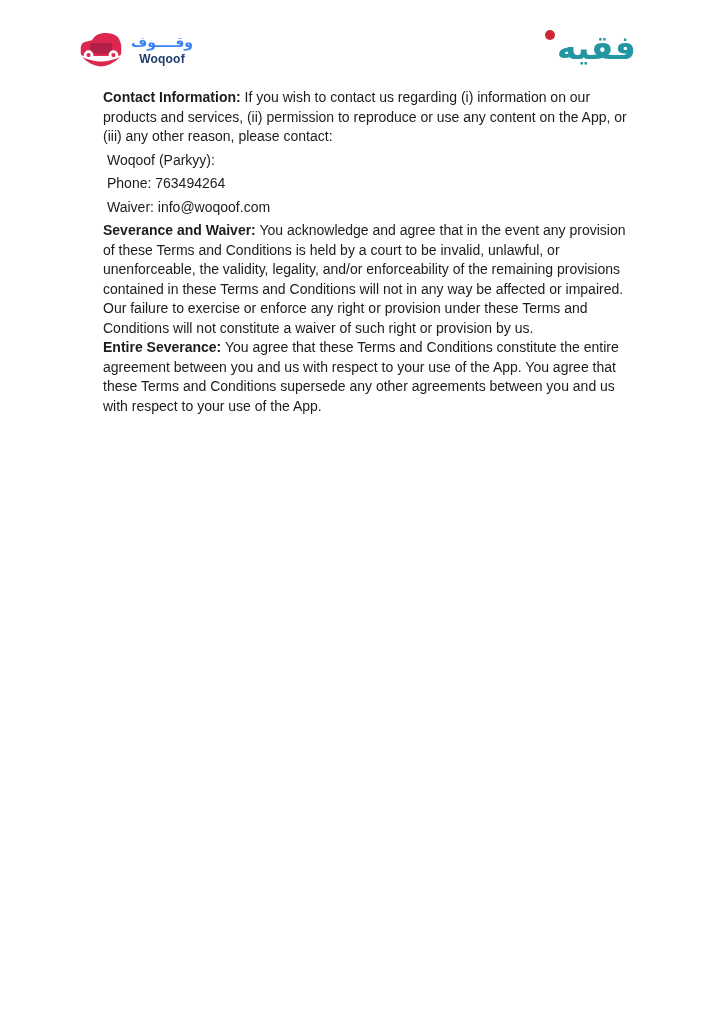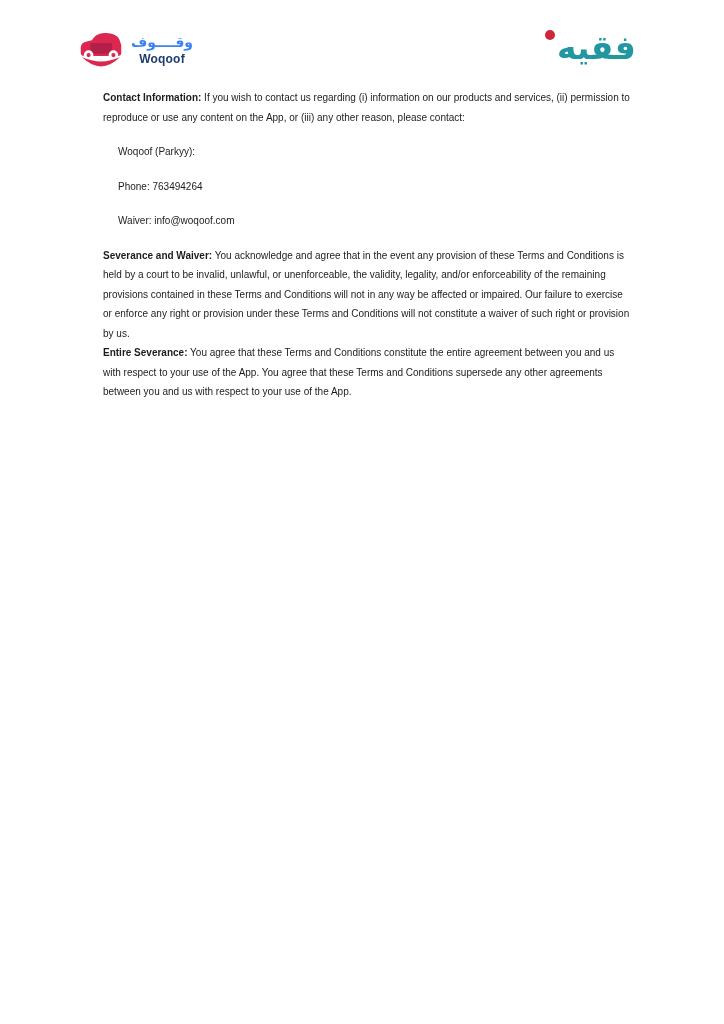--- a/index.html
+++ b/index.html
@@ -81,26 +81,26 @@
     color: #2297a2;
     direction: rtl;
   }
 
   
   .doc-body {
     position: absolute;
     left: 103px;
     top: 88px;
     width: 529px;
-    font-size: 10px;
+    font-size: 14px;
     line-height: 19.5px;
   }
   .section { margin: 0; }
   .section-label { font-weight: bold; }
-  .contact-line { margin: 15px; }
+  .contact-line { margin: 4px; }
 </style>
 </head>
 <body>
 
 <div class="page">
 
   <div class="header">
 
     <div class="woqoof-logo">
       <svg class="woqoof-car" viewBox="0 0 100 92" xmlns="http://www.w3.org/2000/svg">

